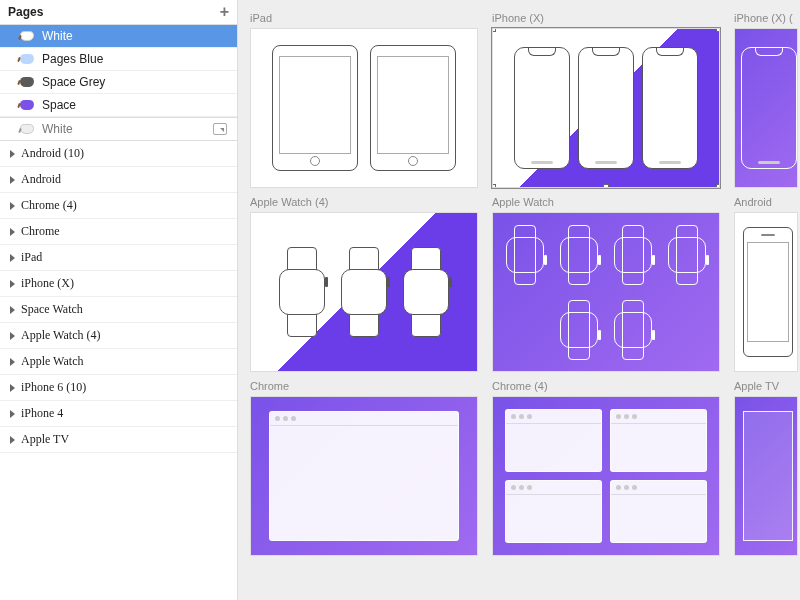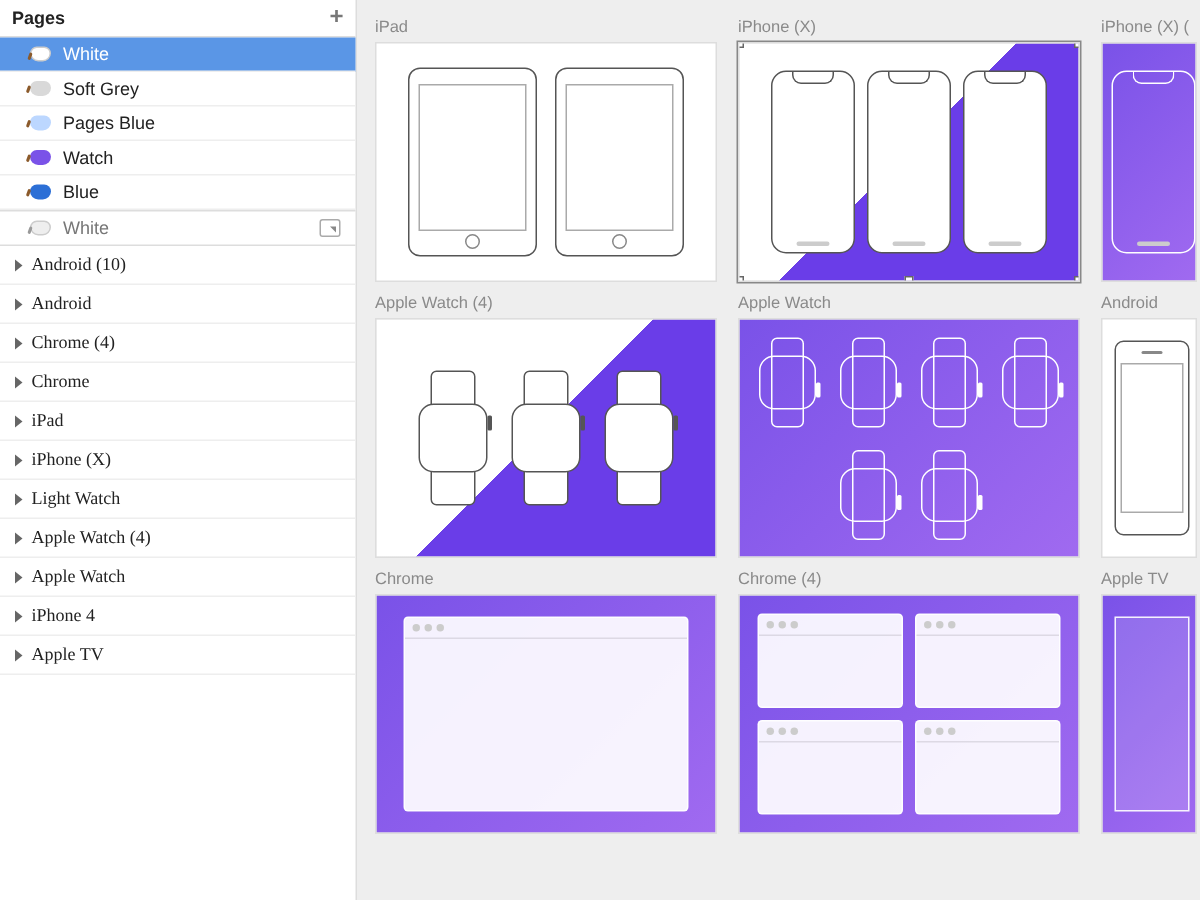--- a/index.html
+++ b/index.html
@@ -70,34 +70,30 @@
     <div class="pages-header">
       <span>Pages</span>
       <span class="plus">+</span>
     </div>
     <div class="pages-list">
       <div class="page-item selected">
         <span class="swatch" style="background:#fff;border:1px solid #ccc;"></span>
         <span>White</span>
       </div>
       <div class="page-item">
-        <span class="swatch" style="background:#d9d9d9;"></span>
-        <span>Soft Grey</span>
-      </div>
-      <div class="page-item">
         <span class="swatch" style="background:#bcd7ff;"></span>
         <span>Pages Blue</span>
       </div>
       <div class="page-item">
+        <span class="swatch" style="background:#5a5a5a;"></span>
+        <span>Space Grey</span>
+      </div>
+      <div class="page-item">
         <span class="swatch" style="background:#7a52e8;"></span>
-        <span>Watch</span>
-      </div>
-      <div class="page-item">
-        <span class="swatch" style="background:#2c6fd6;"></span>
-        <span>Blue</span>
+        <span>Space</span>
       </div>
     </div>
     <div class="symbols-header">
       <span class="swatch" style="background:#eee;border:1px solid #ccc;"></span>
       <span style="flex:1">White</span>
       <span class="reveal"></span>
     </div>
     <div class="layers-list">
       <div class="layer-item">
           <span class="disclosure"></span>
@@ -118,29 +114,33 @@
       <div class="layer-item">
           <span class="disclosure"></span>
           <span>iPad</span>
         </div>
       <div class="layer-item">
           <span class="disclosure"></span>
           <span>iPhone (X)</span>
         </div>
       <div class="layer-item">
           <span class="disclosure"></span>
-          <span>Light Watch</span>
+          <span>Space Watch</span>
         </div>
       <div class="layer-item">
           <span class="disclosure"></span>
           <span>Apple Watch (4)</span>
         </div>
       <div class="layer-item">
           <span class="disclosure"></span>
           <span>Apple Watch</span>
+        </div>
+      <div class="layer-item">
+          <span class="disclosure"></span>
+          <span>iPhone 6 (10)</span>
         </div>
       <div class="layer-item">
           <span class="disclosure"></span>
           <span>iPhone 4</span>
         </div>
       <div class="layer-item">
           <span class="disclosure"></span>
           <span>Apple TV</span>
         </div>
     </div>

